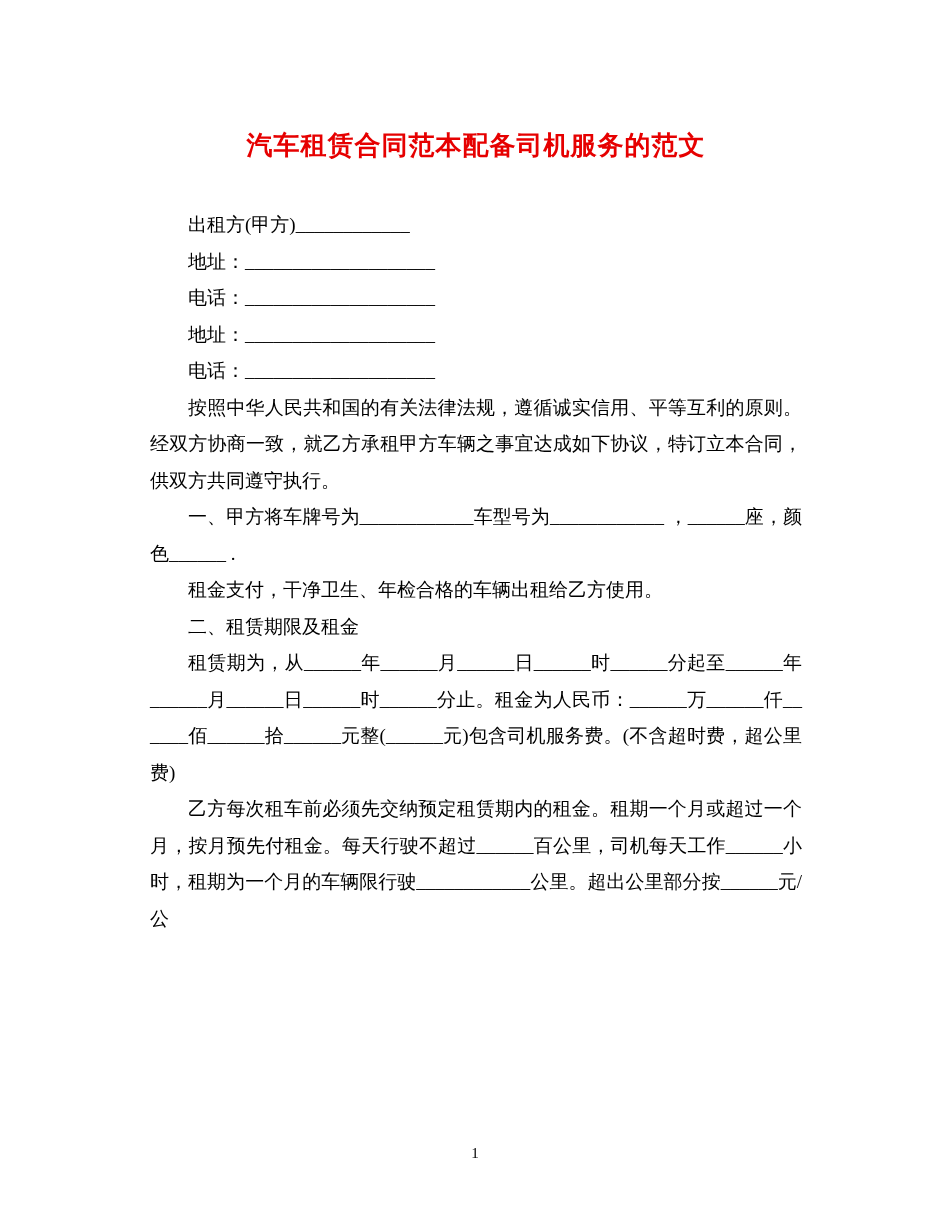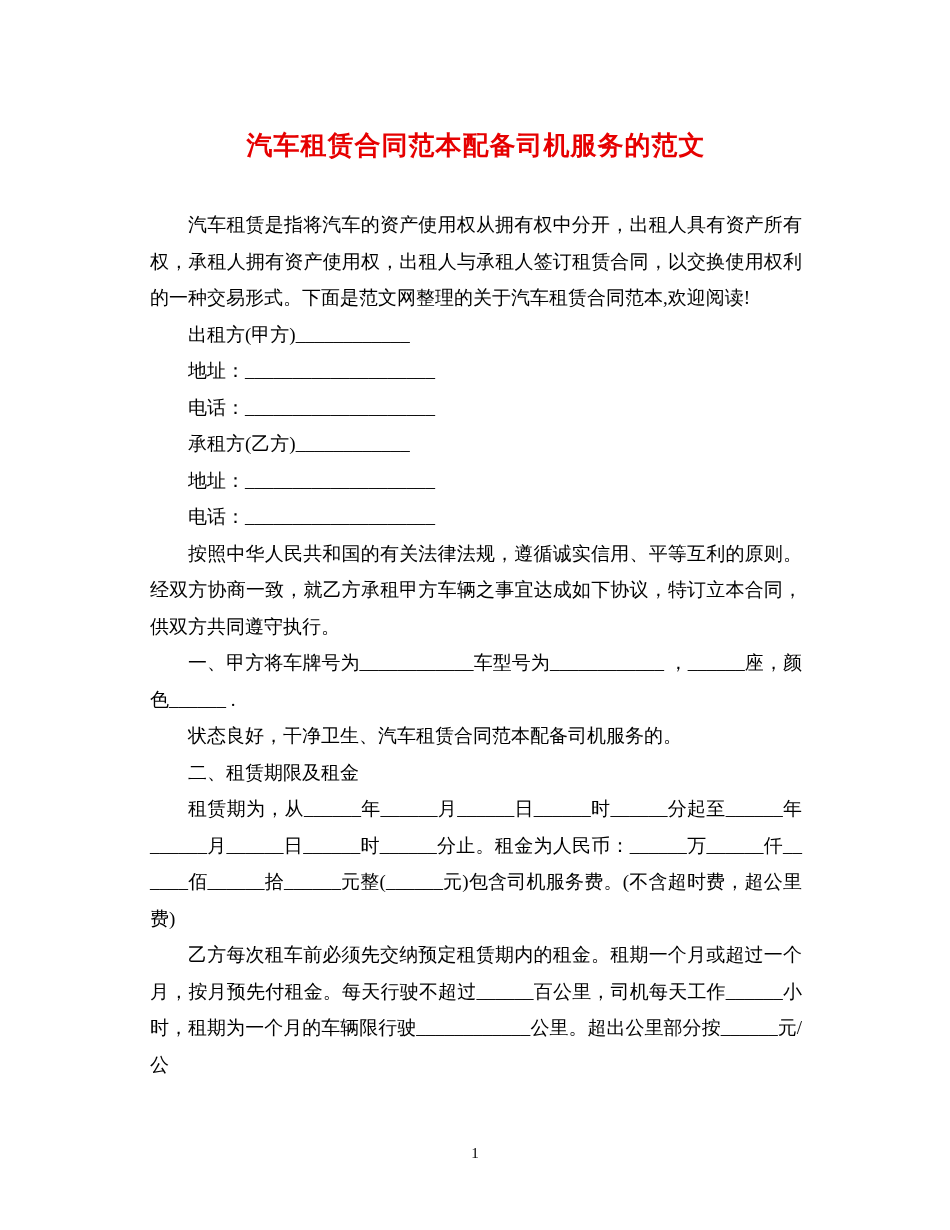--- a/index.html
+++ b/index.html
@@ -43,30 +43,28 @@
   }
 </style>
 </head>
 <body>
 
 <div class="page">
 
   <h1 class="doc-title" style="color: rgb(230, 0, 0);">汽车租赁合同范本配备司机服务的范文</h1>
 
   <div class="doc-body">
-    <p class="paragraph">汽车租赁是指将汽车的资产使用权从拥有权中分开，出租人具有资产所有权，承租人拥有资产使用权，出租人与承租人签订租赁合同，以交换使用权利的一种交易形式。下面是范文网整理的关于汽车租赁合同范本,欢迎阅读!</p>
     <p class="paragraph">出租方(甲方)____________</p>
     <p class="paragraph">地址：____________________</p>
     <p class="paragraph">电话：____________________</p>
-    <p class="paragraph">承租方(乙方)____________</p>
     <p class="paragraph">地址：____________________</p>
     <p class="paragraph">电话：____________________</p>
     <p class="paragraph">按照中华人民共和国的有关法律法规，遵循诚实信用、平等互利的原则。经双方协商一致，就乙方承租甲方车辆之事宜达成如下协议，特订立本合同，供双方共同遵守执行。</p>
     <p class="paragraph">一、甲方将车牌号为____________车型号为____________ ，______座，颜色______ .</p>
-    <p class="paragraph">状态良好，干净卫生、汽车租赁合同范本配备司机服务的。</p>
+    <p class="paragraph">租金支付，干净卫生、年检合格的车辆出租给乙方使用。</p>
     <p class="paragraph">二、租赁期限及租金</p>
     <p class="paragraph">租赁期为，从______年______月______日______时______分起至______年______月______日______时______分止。租金为人民币：______万______仟______佰______拾______元整(______元)包含司机服务费。(不含超时费，超公里费)</p>
     <p class="paragraph">乙方每次租车前必须先交纳预定租赁期内的租金。租期一个月或超过一个月，按月预先付租金。每天行驶不超过______百公里，司机每天工作______小时，租期为一个月的车辆限行驶____________公里。超出公里部分按______元/公</p>
   </div>
 
   <div class="page-number">1</div>
 
 </div>
 
 </body></html>

